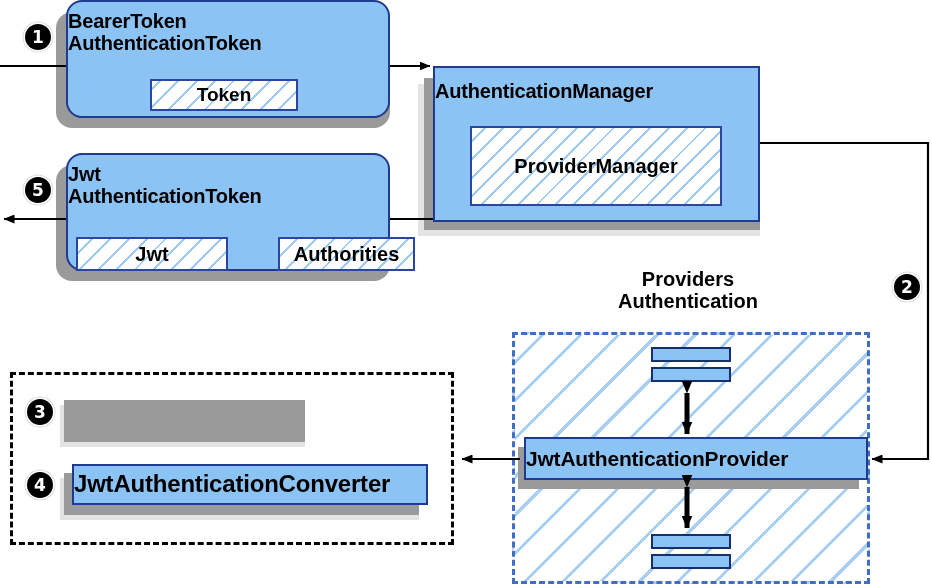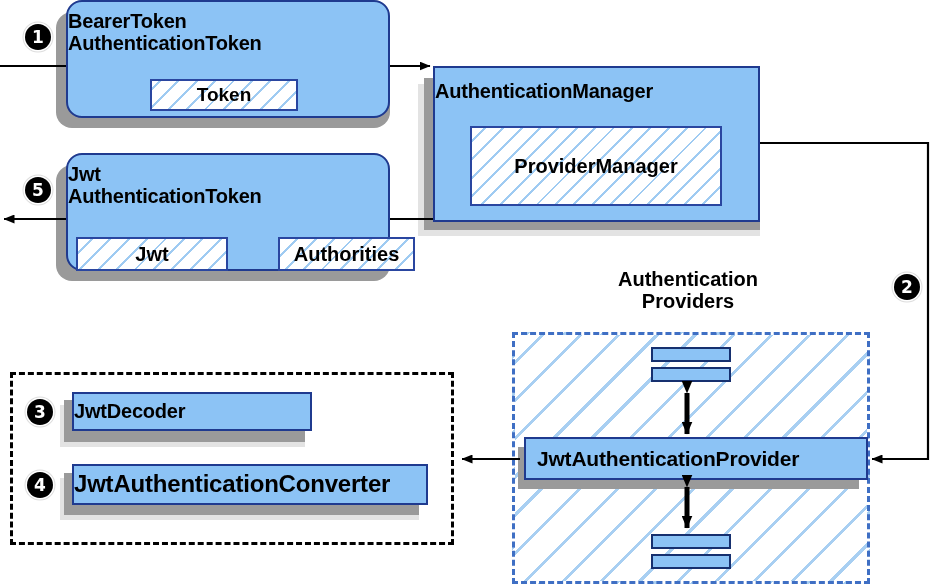--- a/index.html
+++ b/index.html
@@ -193,45 +193,42 @@
   </div>
   <div class="hatch" style="left:470px;top:126px;width:252px;height:80px;font-size:20px;">
     <span>ProviderManager</span>
   </div>
 
   <div class="bullet" style="left:894px;top:274px;">
     <span>2</span>
   </div>
 
   <div class="plain-label" style="left:560px;top:268px;width:256px;font-size:20px;">
+    <div>Providers</div>
     <div>Authentication</div>
-    <div>Providers</div>
   </div>
 
   <div class="dashed-blue-hatch" style="left:512px;top:332px;width:358px;height:252px;"></div>
 
   <div class="minibar" style="left:651px;top:347px;width:80px;height:15px;"></div>
   <div class="minibar" style="left:651px;top:367px;width:80px;height:15px;"></div>
 
   <div class="minibar" style="left:651px;top:534px;width:80px;height:15px;"></div>
   <div class="minibar" style="left:651px;top:554px;width:80px;height:15px;"></div>
 
   <div class="shadow2" style="left:513px;top:452px;width:346px;height:42px;"></div>
   <div class="shadow" style="left:518px;top:447px;width:341px;height:42px;"></div>
-  <div class="node" style="left:524px;top:437px;width:344px;height:43px;justify-content:center;padding-left:11px;">
+  <div class="node" style="left:524px;top:437px;width:344px;height:43px;justify-content:center;">
     <div class="node-title" style="font-size:21px;">JwtAuthenticationProvider</div>
   </div>
 
   <div class="dashed-black" style="left:10px;top:372px;width:444px;height:173px;"></div>
 
   <div class="shadow2" style="left:60px;top:405px;width:245px;height:42px;"></div>
   <div class="shadow" style="left:64px;top:400px;width:241px;height:42px;"></div>
-  <div class="node" style="left:72px;top:392px;width:240px;height:39px;justify-content:center;">
-    <div class="node-title" style="font-size:20px;">JwtDecoder</div>
-  </div>
   <div class="bullet" style="left:27px;top:399px;">
     <span>3</span>
   </div>
 
   <div class="shadow2" style="left:60px;top:478px;width:359px;height:42px;"></div>
   <div class="shadow" style="left:64px;top:473px;width:355px;height:42px;"></div>
   <div class="node" style="left:72px;top:464px;width:356px;height:41px;justify-content:center;">
     <div class="node-title" style="font-size:24px;">JwtAuthenticationConverter</div>
   </div>
   <div class="bullet" style="left:27px;top:472px;">

